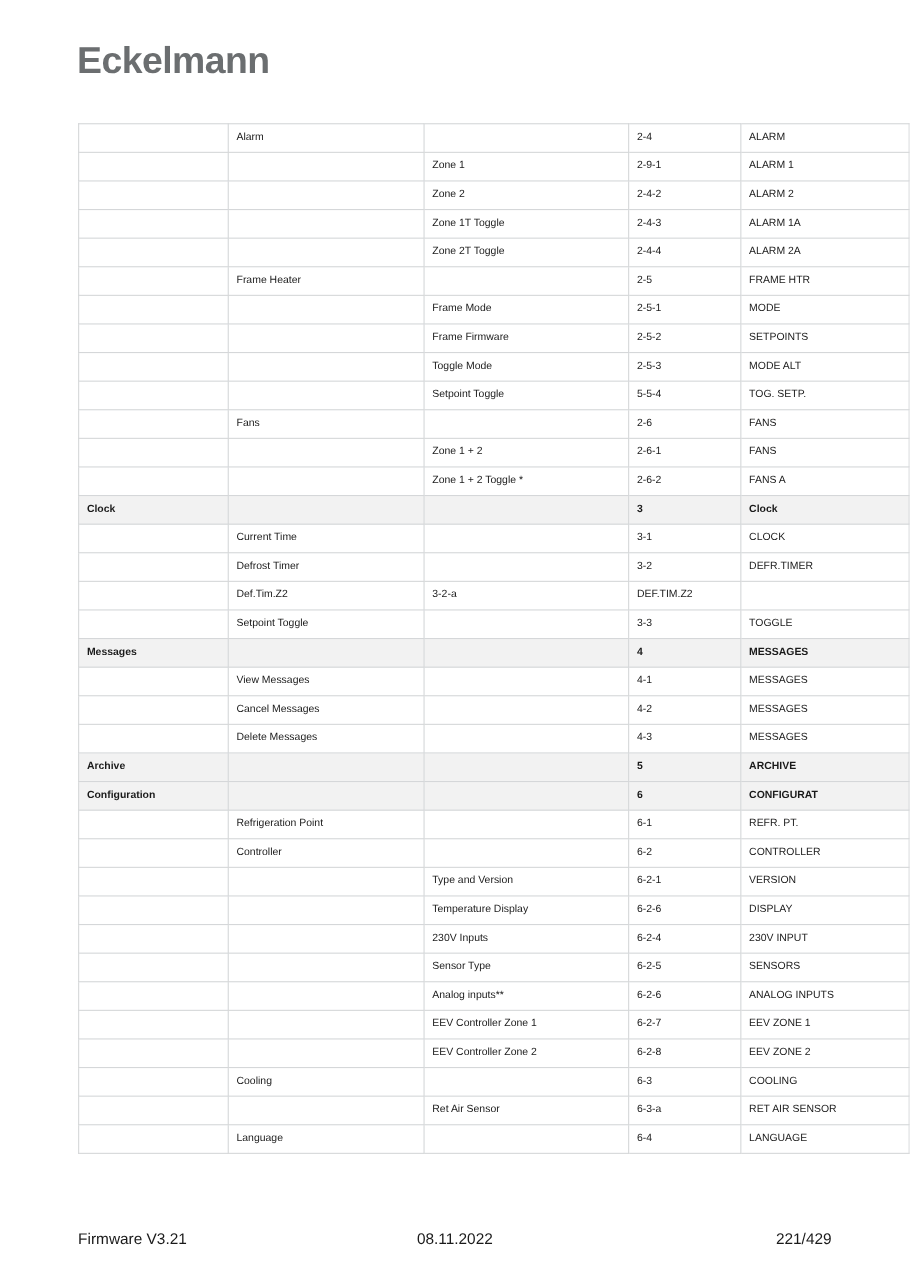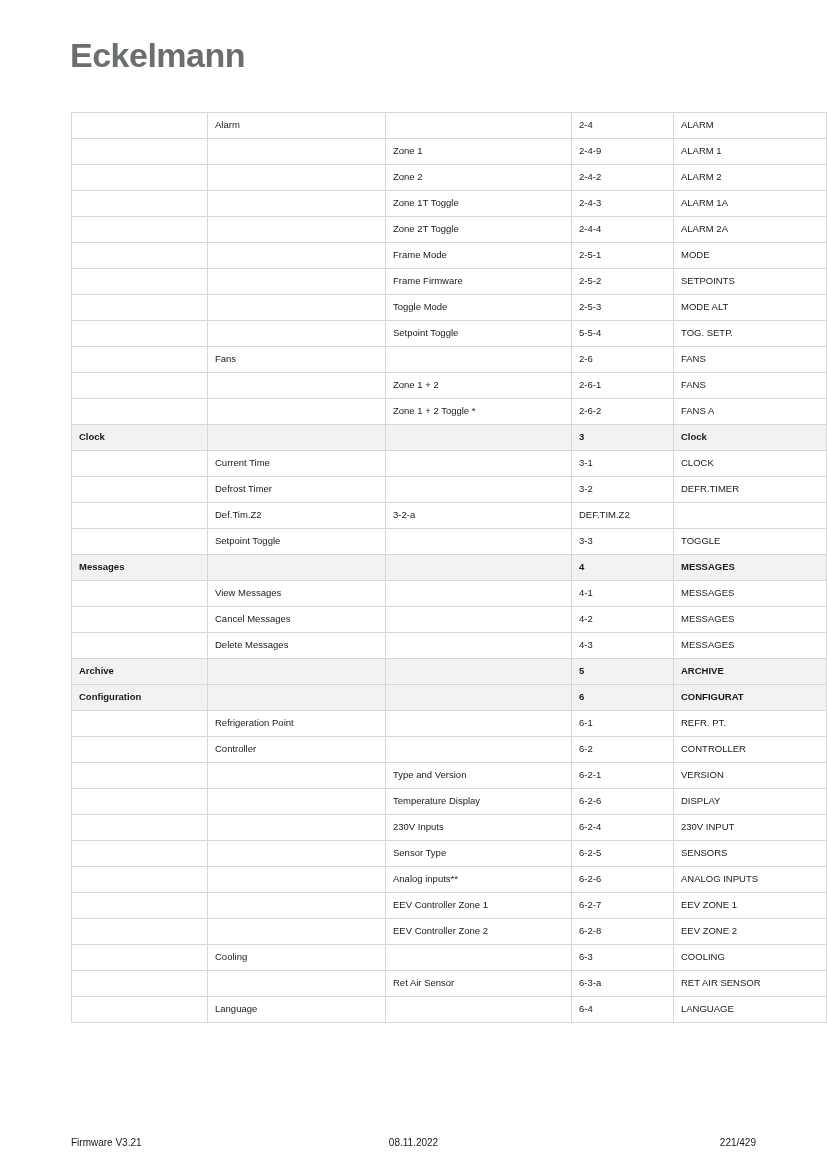--- a/index.html
+++ b/index.html
@@ -58,23 +58,22 @@
     background: #f2f2f2;
     font-weight: bold;
   }
 
   .footer {
     position: absolute;
     left: 0;
     right: 0;
     top: 1118px;
     height: 24px;
-    font-size: 10px;
+    font-size: 14px;
     color: #1a1a1a;
-    margin-top: 19px;
   }
   .footer .fw {
     position: absolute;
     left: 71px;
     top: 0;
   }
   .footer .date {
     position: absolute;
     left: 0;
     right: 0;
@@ -101,21 +100,21 @@
           <td class="c0"></td>
           <td class="c1">Alarm</td>
           <td class="c2"></td>
           <td class="c3">2-4</td>
           <td class="c4">ALARM</td>
         </tr>
         <tr>
           <td class="c0"></td>
           <td class="c1"></td>
           <td class="c2">Zone 1</td>
-          <td class="c3">2-4-9</td>
+          <td class="c3">2-9-1</td>
           <td class="c4">ALARM 1</td>
         </tr>
         <tr>
           <td class="c0"></td>
           <td class="c1"></td>
           <td class="c2">Zone 2</td>
           <td class="c3">2-4-2</td>
           <td class="c4">ALARM 2</td>
         </tr>
         <tr>
@@ -124,20 +123,27 @@
           <td class="c2">Zone 1T Toggle</td>
           <td class="c3">2-4-3</td>
           <td class="c4">ALARM 1A</td>
         </tr>
         <tr>
           <td class="c0"></td>
           <td class="c1"></td>
           <td class="c2">Zone 2T Toggle</td>
           <td class="c3">2-4-4</td>
           <td class="c4">ALARM 2A</td>
+        </tr>
+        <tr>
+          <td class="c0"></td>
+          <td class="c1">Frame Heater</td>
+          <td class="c2"></td>
+          <td class="c3">2-5</td>
+          <td class="c4">FRAME HTR</td>
         </tr>
         <tr>
           <td class="c0"></td>
           <td class="c1"></td>
           <td class="c2">Frame Mode</td>
           <td class="c3">2-5-1</td>
           <td class="c4">MODE</td>
         </tr>
         <tr>
           <td class="c0"></td>

